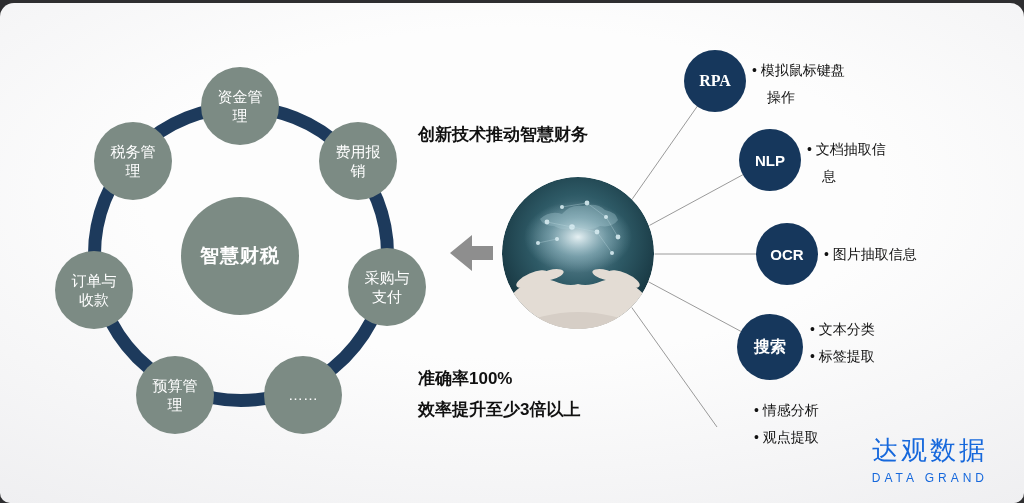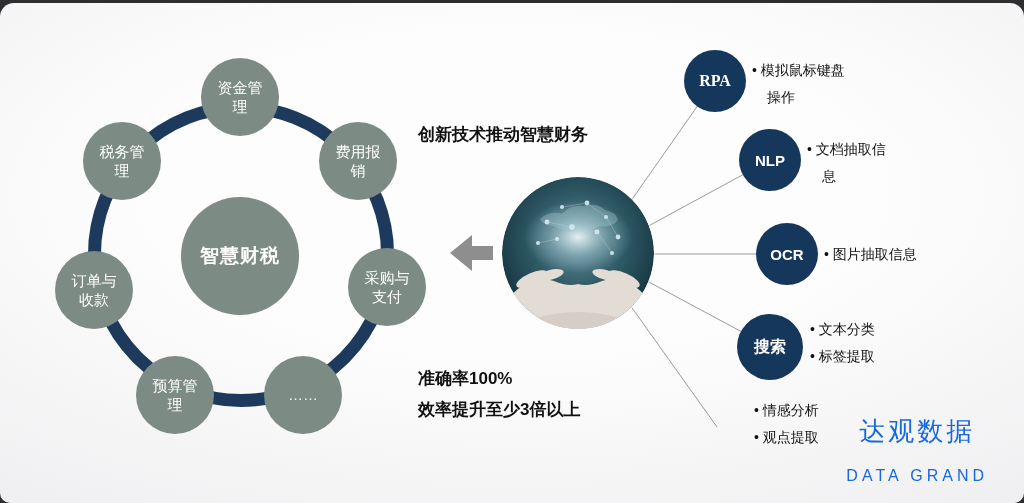--- a/index.html
+++ b/index.html
@@ -21,27 +21,27 @@
     background:#7c8b84; border-radius:50%;
     display:flex; align-items:center; justify-content:center;
     color:#fff; font-weight:bold; font-size:19px; letter-spacing:1px;
   }
   .sat {
     position:absolute; width:78px; height:78px; border-radius:50%;
     background:#7c8b84; color:#fff; font-size:15px; line-height:1.3;
     display:flex; align-items:center; justify-content:center; text-align:center;
   }
   .sat span { display:block; width:50px; }
-  .sat-0 { left:201px; top:55px; }
+  .sat-0 { left:201px; top:64px; }
   .sat-1 { left:319px; top:119px; }
   .sat-2 { left:348px; top:245px; }
   .sat-3 { left:264px; top:353px; }
   .sat-4 { left:136px; top:353px; }
   .sat-5 { left:55px;  top:248px; }
-  .sat-6 { left:83px;  top:119px; }
+  .sat-6 { left:94px;  top:119px; }
 
   
   .headline {
     position:absolute; left:418px; top:120px;
     font-size:17px; font-weight:bold; color:#111;
   }
   .metrics {
     position:absolute; left:418px; top:360px;
     font-size:17px; font-weight:bold; color:#111; line-height:31px;
   }
@@ -67,21 +67,21 @@
   .points div { padding-left:15px; text-indent:-15px; }
   .pts-0 { left:752px; top:54px;  width:104px; }
   .pts-1 { left:807px; top:133px; width:92px; }
   .pts-2 { left:824px; top:238px; width:124px; }
   .pts-3 { left:810px; top:313px; width:110px; }
   .pts-4 { left:754px; top:394px; width:110px; }
 
   
   .logo { position:absolute; right:36px; bottom:18px; text-align:center; }
   .logo-name { color:#1668dc; font-weight:normal; font-size:26px; letter-spacing:3px; }
-  .logo-tag  { color:#1668dc; font-size:16px; letter-spacing:4px; margin-top:18px; }
+  .logo-tag  { color:#1668dc; font-size:12px; letter-spacing:4px; margin-top:3px; }
 </style>
 </head>
 <body>
 
 <div class="stage">
   <div class="slide">
 
     <svg class="connectors">
       <g stroke="#9a9a9a" stroke-width="1">
         <line x1="600" y1="242" x2="715" y2="78"></line>

